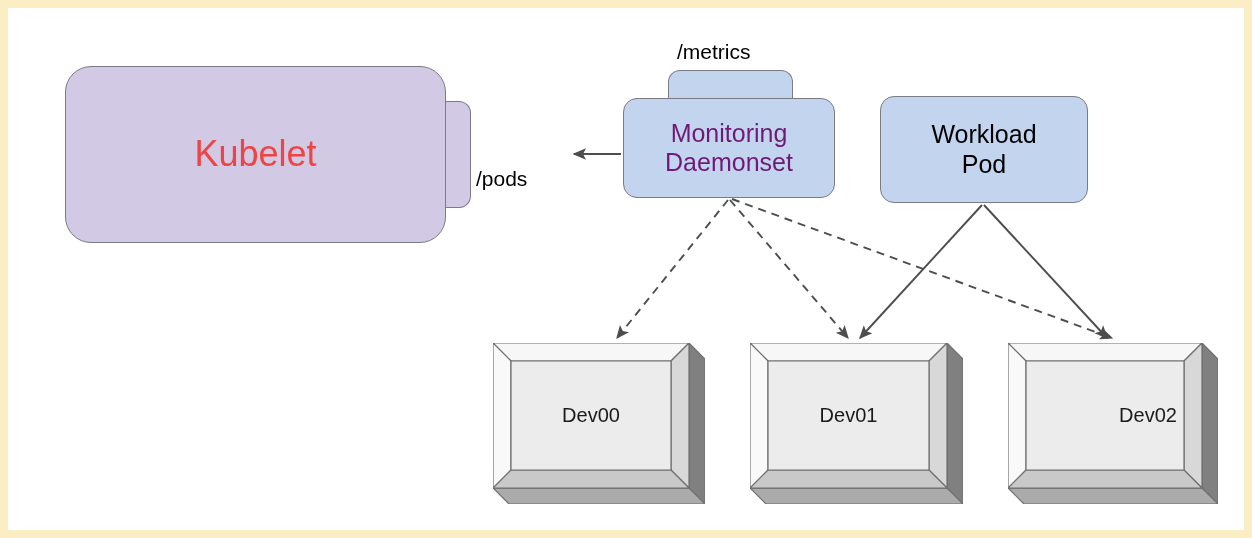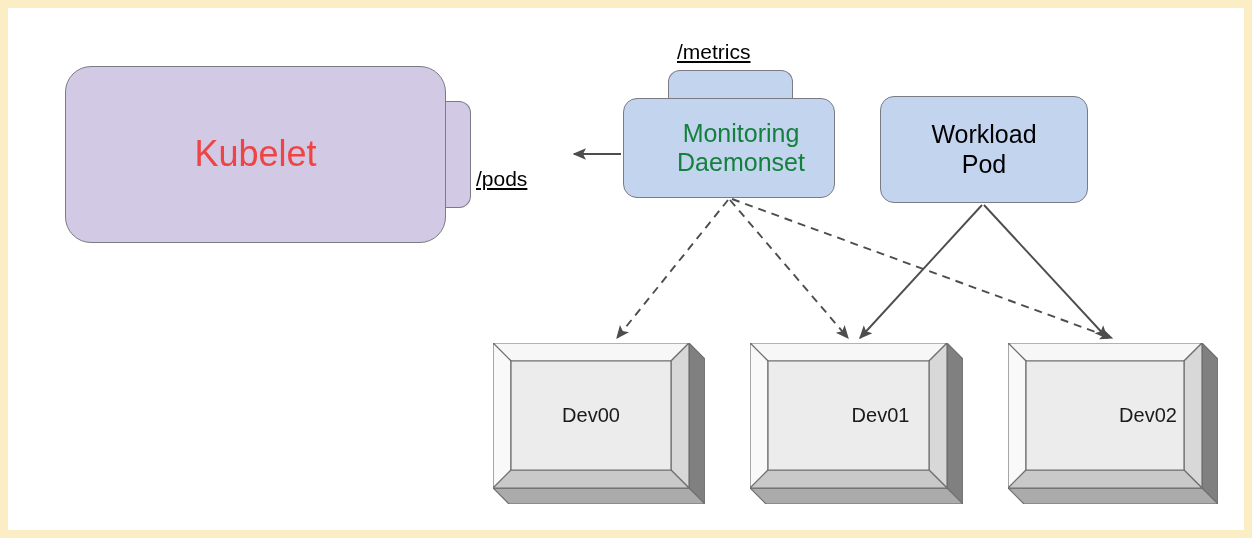--- a/index.html
+++ b/index.html
@@ -72,21 +72,20 @@
     border-radius: 12px 12px 0 0;
     border-bottom: none;
   }
 
   
   .path-label {
     position: absolute;
     color: #000000;
     font-size: 21px;
     white-space: nowrap;
-    text-decoration: underline;
   }
 
   
   .device {
     position: absolute;
     box-sizing: border-box;
   }
   .device-svg { display: block; }
   .device-text {
     position: absolute;
@@ -120,21 +119,21 @@
       </g>
   </svg>
 
   <div class="pod-tab kubelet-tab" style="left: 434px; top: 93px; width: 29px; height: 107px; background: rgb(210, 201, 229); border-color: rgb(123, 123, 132);"></div>
   <div class="pod-box kubelet-box" style="left: 57px; top: 58px; width: 381px; height: 177px; background: rgb(210, 201, 229); border-color: rgb(123, 123, 132);"></div>
   <div class="node-label" style="left: 57px; top: 58px; width: 381px; height: 177px; font-size: 36px; color: #ef4444;">Kubelet</div>
   <div class="path-label" style="left: 468px; top: 134px; color: rgb(0, 0, 0); margin-top: 25px;">/pods</div>
 
   <div class="pod-tab metrics-tab" style="left: 660px; top: 62px; width: 125px; height: 31px; background: rgb(195, 212, 239); border-color: rgb(123, 123, 132);"></div>
   <div class="pod-box mon-box" style="left: 615px; top: 90px; width: 212px; height: 100px; background: rgb(195, 212, 239); border-color: rgb(123, 123, 132);"></div>
-  <div class="node-label" style="left: 615px; top: 90px; width: 212px; height: 100px; font-size: 25px; color: #15803d; margin-left: 12px;">Monitoring
+  <div class="node-label" style="left: 615px; top: 90px; width: 212px; height: 100px; font-size: 25px; color: #701a75;">Monitoring
 Daemonset</div>
   <div class="path-label" style="left: 669px; top: 32px; color: rgb(0, 0, 0);">/metrics</div>
 
   <div class="pod-box wl-box" style="left: 872px; top: 88px; width: 208px; height: 107px; background: rgb(195, 212, 239); border-color: rgb(123, 123, 132);"></div>
   <div class="node-label" style="left: 872px; top: 88px; width: 208px; height: 107px; font-size: 25px; color: rgb(0, 0, 0);">Workload
 Pod</div>
 
   <div class="device" style="left: 485px; top: 335px; width: 212px; height: 161px;">
     <svg class="device-svg" width="212" height="161" viewBox="0 0 212 161">
         <polygon points="196,0 212,16 212,161 196,145" fill="#808080" stroke="#6f6f6f" stroke-width="1.2" stroke-linejoin="miter"></polygon>
@@ -152,21 +151,21 @@
     <svg class="device-svg" width="213" height="161" viewBox="0 0 213 161">
         <polygon points="197,0 213,16 213,161 197,145" fill="#808080" stroke="#6f6f6f" stroke-width="1.2" stroke-linejoin="miter"></polygon>
         <polygon points="0,145 197,145 213,161 16,161" fill="#ababab" stroke="#6f6f6f" stroke-width="1.2" stroke-linejoin="miter"></polygon>
         <polygon points="0,0 197,0 197,145 0,145" fill="#f4f4f4" stroke="#6f6f6f" stroke-width="1.2" stroke-linejoin="miter"></polygon>
         <polygon points="0,0 197,0 179,18 18,18" fill="#f7f7f7" stroke="#6f6f6f" stroke-width="1.2" stroke-linejoin="miter"></polygon>
         <polygon points="0,0 18,18 18,127 0,145" fill="#f9f9f9" stroke="#6f6f6f" stroke-width="1.2" stroke-linejoin="miter"></polygon>
         <polygon points="197,0 197,145 179,127 179,18" fill="#d8d8d8" stroke="#6f6f6f" stroke-width="1.2" stroke-linejoin="miter"></polygon>
         <polygon points="0,145 18,127 179,127 197,145" fill="#c9c9c9" stroke="#6f6f6f" stroke-width="1.2" stroke-linejoin="miter"></polygon>
         <polygon points="18,18 179,18 179,127 18,127" fill="#ececec" stroke="#6f6f6f" stroke-width="1.2" stroke-linejoin="miter"></polygon>
       </svg>
-    <div class="device-text" style="top: 18px; height: 109px; width: 197px; padding-left: 32px;">Dev01</div>
+    <div class="device-text" style="top: 18px; height: 109px; width: 197px;">Dev01</div>
   </div>
   <div class="device" style="left: 1000px; top: 335px; width: 210px; height: 161px;">
     <svg class="device-svg" width="210" height="161" viewBox="0 0 210 161">
         <polygon points="194,0 210,16 210,161 194,145" fill="#808080" stroke="#6f6f6f" stroke-width="1.2" stroke-linejoin="miter"></polygon>
         <polygon points="0,145 194,145 210,161 16,161" fill="#ababab" stroke="#6f6f6f" stroke-width="1.2" stroke-linejoin="miter"></polygon>
         <polygon points="0,0 194,0 194,145 0,145" fill="#f4f4f4" stroke="#6f6f6f" stroke-width="1.2" stroke-linejoin="miter"></polygon>
         <polygon points="0,0 194,0 176,18 18,18" fill="#f7f7f7" stroke="#6f6f6f" stroke-width="1.2" stroke-linejoin="miter"></polygon>
         <polygon points="0,0 18,18 18,127 0,145" fill="#f9f9f9" stroke="#6f6f6f" stroke-width="1.2" stroke-linejoin="miter"></polygon>
         <polygon points="194,0 194,145 176,127 176,18" fill="#d8d8d8" stroke="#6f6f6f" stroke-width="1.2" stroke-linejoin="miter"></polygon>
         <polygon points="0,145 18,127 176,127 194,145" fill="#c9c9c9" stroke="#6f6f6f" stroke-width="1.2" stroke-linejoin="miter"></polygon>

